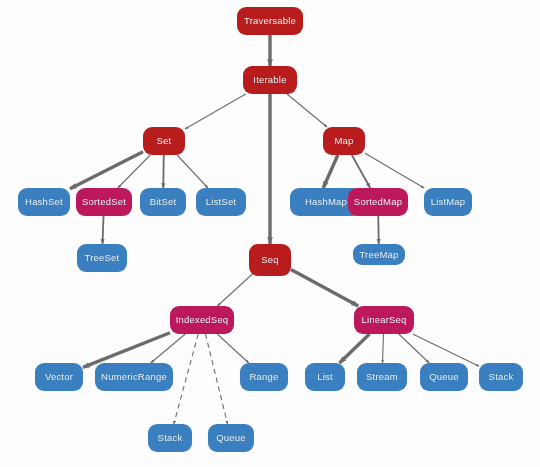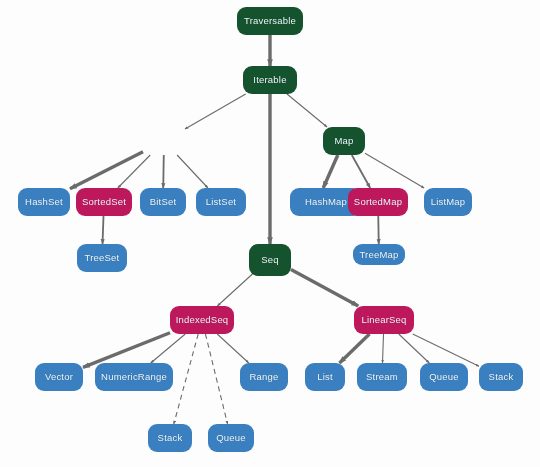--- a/index.html
+++ b/index.html
@@ -20,21 +20,21 @@
     display:flex;align-items:center;justify-content:center;
     color:#eef7fb;
     font-size:9.5px;
     letter-spacing:.2px;
     text-align:center;
     line-height:1;
     white-space:nowrap;
     text-shadow:0 0 1px rgba(0,0,0,.25);
     z-index:3;
   }
-  .node.trait{background:#14532d;}
+  .node.trait{background:#b91c1c;}
   .node.trait-green{background:#be185d;}
   .node.concrete{background:#3a7fbf;}
 </style>
 </head>
 <body>
 
 <div id="canvas">
   <svg id="edges" viewBox="0 0 540 467" preserveAspectRatio="none">
       <defs>
         <marker id="ah-thin" viewBox="0 0 10 10" refX="9" refY="5" markerWidth="3.4" markerHeight="3.4" orient="auto-start-reverse" markerUnits="strokeWidth">
@@ -70,20 +70,23 @@
       <line x1="369.50877192982455" y1="334" x2="339.49122807017545" y2="363" stroke="#6b6b6b" stroke-width="3.4" stroke-linecap="butt" marker-end="url(#ah-thick)"></line>
       <line x1="383.50877192982455" y1="334" x2="382.49122807017545" y2="363" stroke="#6b6b6b" stroke-width="1.1" stroke-linecap="butt" marker-end="url(#ah-thin)"></line>
       <line x1="398.7368421052632" y1="334" x2="429.2631578947368" y2="363" stroke="#6b6b6b" stroke-width="1.1" stroke-linecap="butt" marker-end="url(#ah-thin)"></line>
       <line x1="412.7368421052632" y1="334" x2="479" y2="366.28205128205127" stroke="#6b6b6b" stroke-width="1.1" stroke-linecap="butt" marker-end="url(#ah-thin)"></line>
     </svg>
 <div class="node trait" style="left: 237px; top: 7px; width: 66px; height: 28px;">
       <span>Traversable</span>
     </div>
     <div class="node trait" style="left: 243px; top: 66px; width: 54px; height: 28px;">
       <span>Iterable</span>
+    </div>
+    <div class="node trait" style="left: 143px; top: 127px; width: 42px; height: 28px;">
+      <span>Set</span>
     </div>
     <div class="node trait" style="left: 323px; top: 127px; width: 42px; height: 28px;">
       <span>Map</span>
     </div>
     <div class="node concrete" style="left: 18px; top: 188px; width: 52px; height: 28px;">
       <span>HashSet</span>
     </div>
     <div class="node trait-green" style="left: 76px; top: 188px; width: 56px; height: 28px;">
       <span>SortedSet</span>
     </div>

